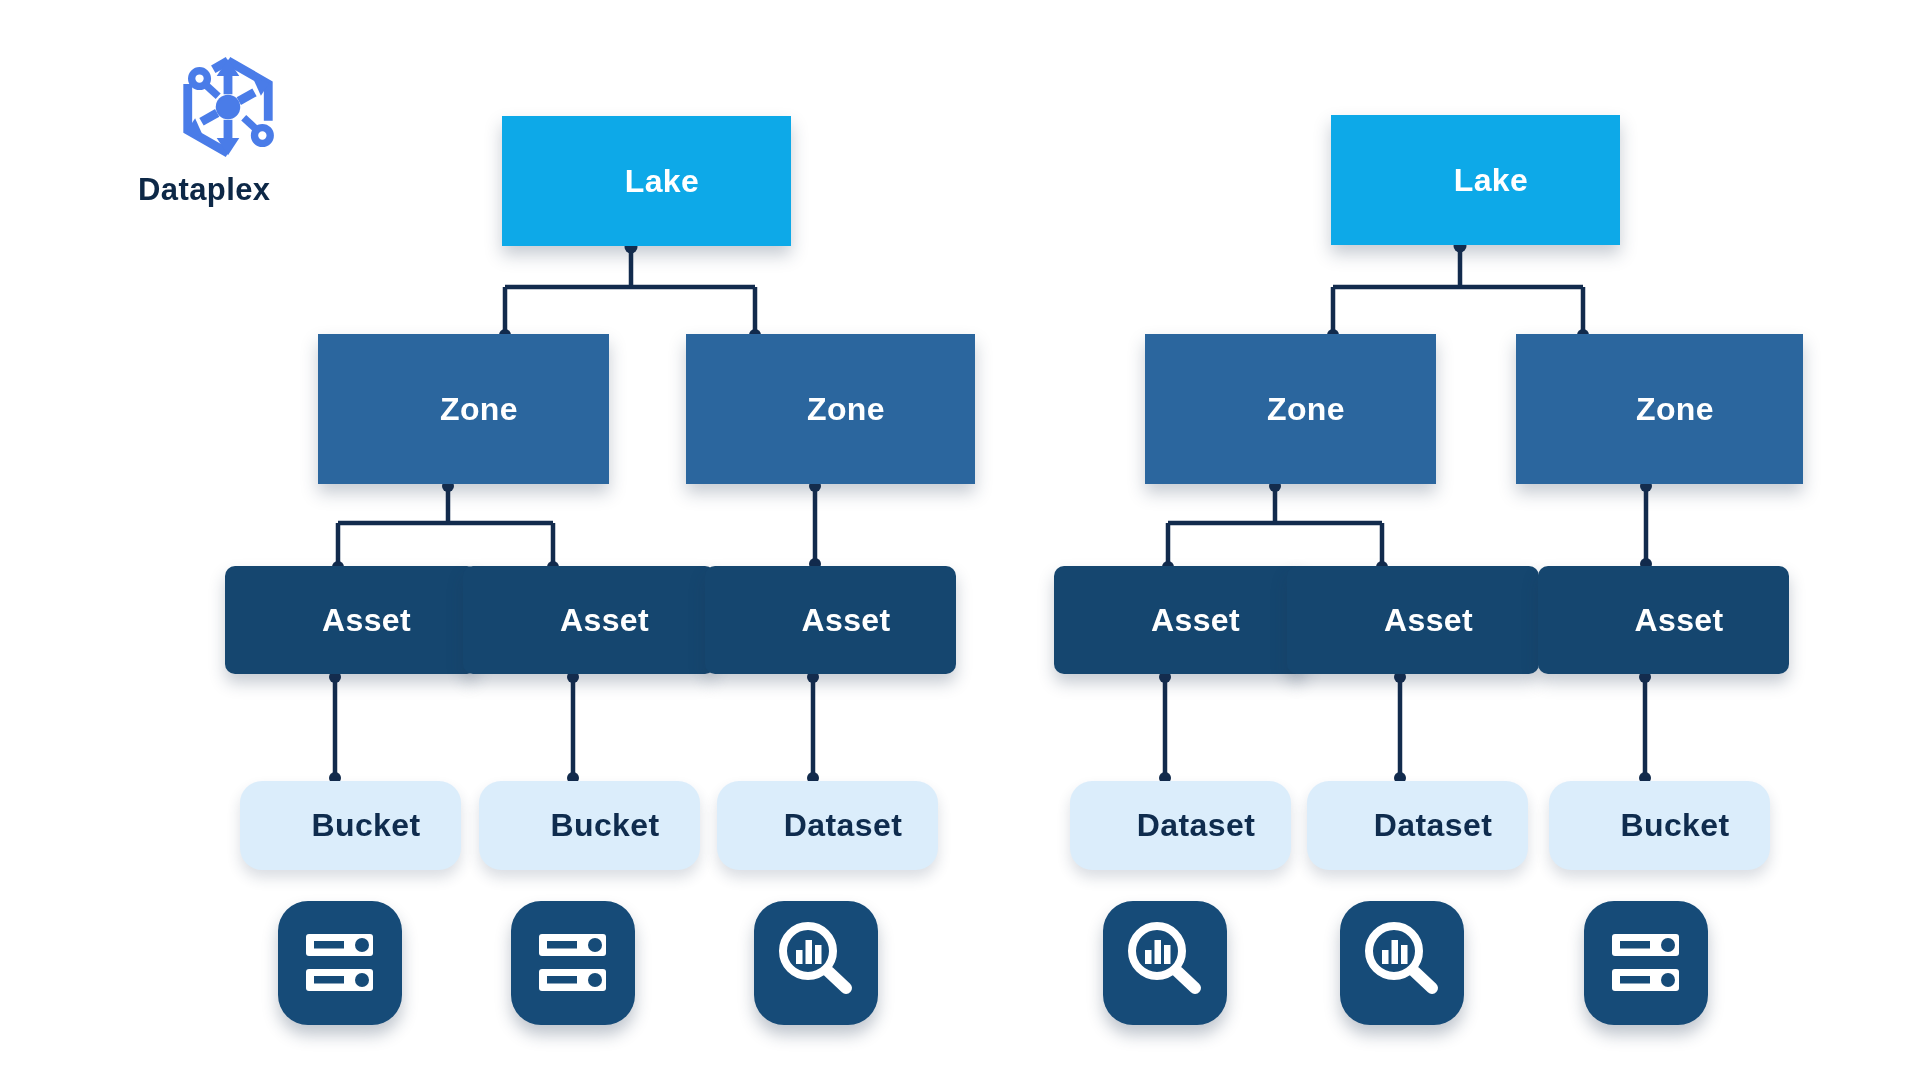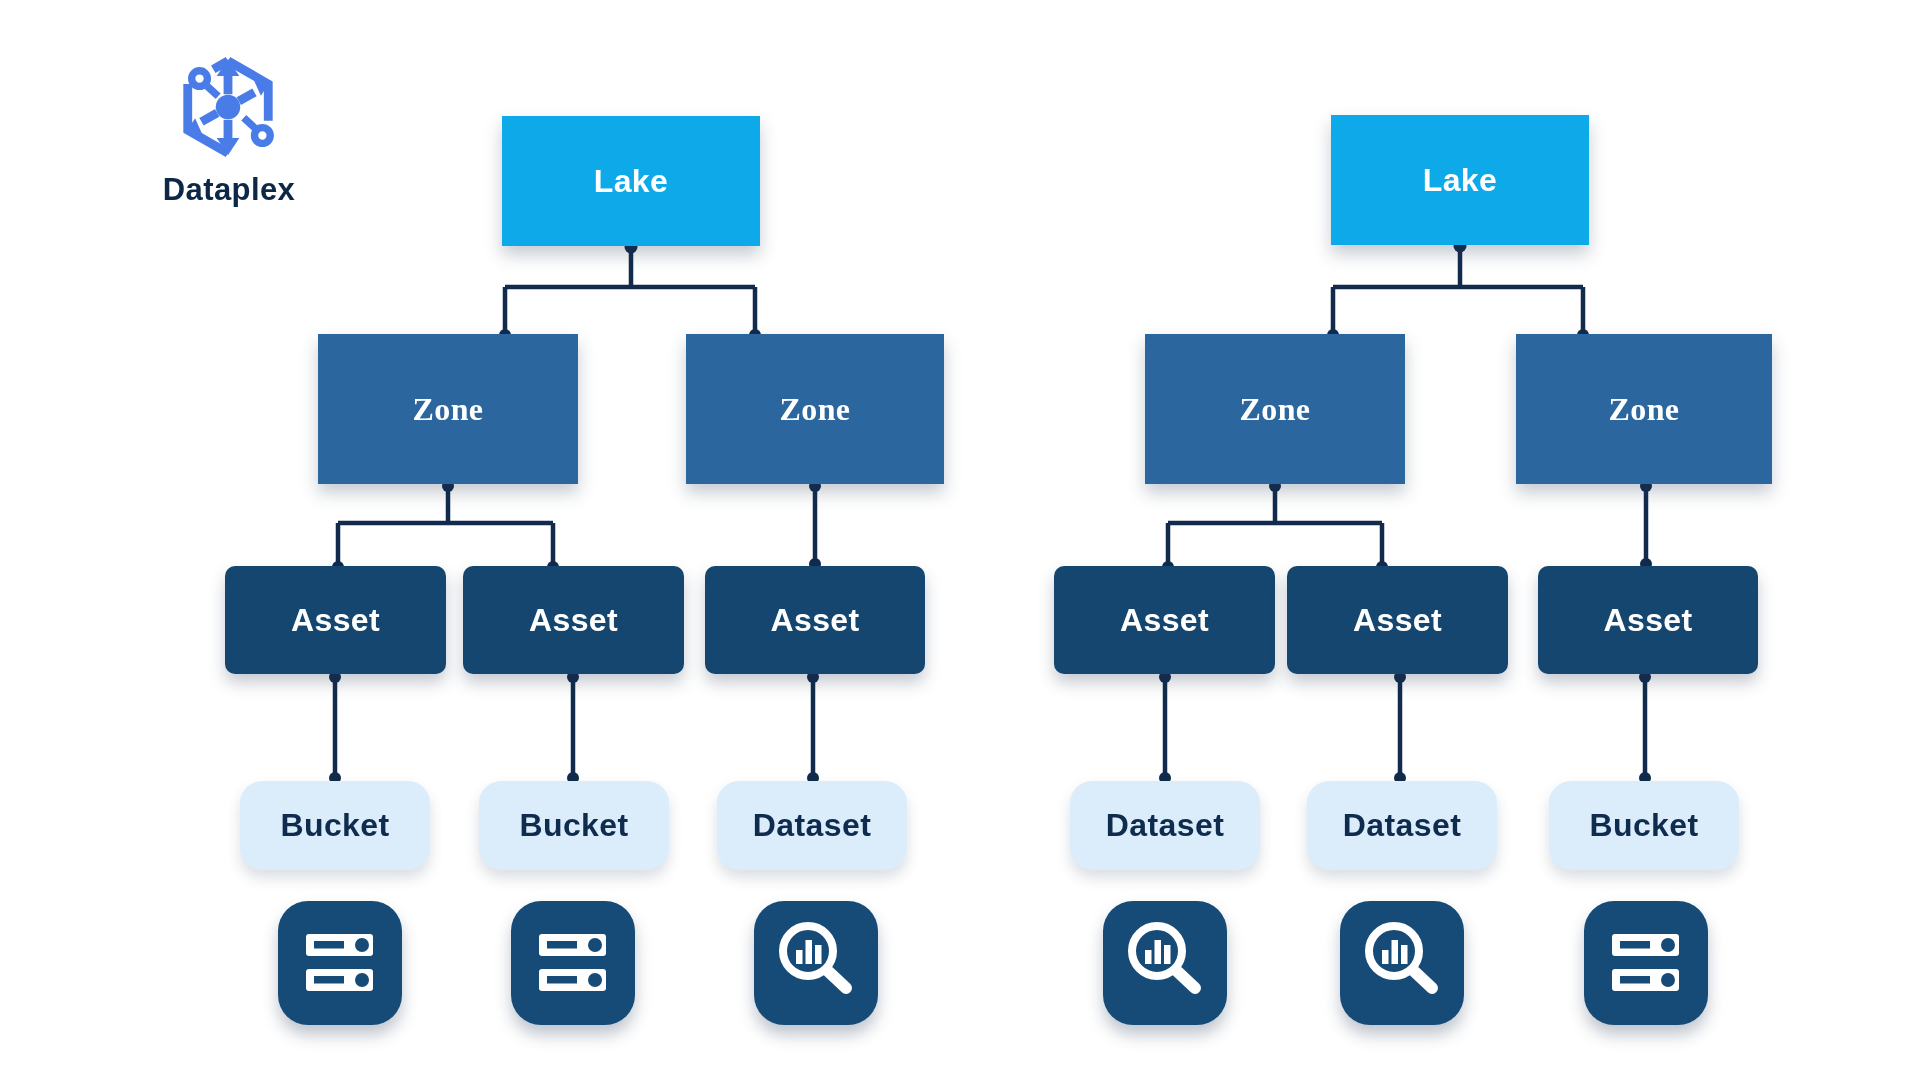--- a/index.html
+++ b/index.html
@@ -11,42 +11,43 @@
   html,body{margin:0;padding:0;background:var(--background);}
   .canvas{
     position:relative;width:1920px;height:1080px;background:var(--background);
     overflow:hidden;font-family:"Liberation Sans","DejaVu Sans",sans-serif;
   }
   .tree{position:absolute;inset:0;pointer-events:none;}
   .node{
     position:absolute;display:flex;align-items:center;justify-content:center;
     font-weight:700;font-size:32px;letter-spacing:.4px;color:var(--text-on-dark);
     box-shadow:0 9px 16px rgba(30,50,80,.25);
+    padding-left:31px;
   }
   .lake{background:var(--lake-blue);}
-  .zone{background:var(--zone-blue);font-family:Liberation Serif, serif;}
+  .zone{background:var(--zone-blue);}
   .asset{background:var(--asset-navy);border-radius:10px;}
   .resource{
     background:var(--resource-bg);color:var(--text-navy);
     box-shadow:0 8px 14px rgba(30,50,80,.16);
     border-radius:22px;
   }
   .tile{
     position:absolute;width:124px;height:124px;border-radius:30px;
     background:var(--tile-navy);box-shadow:0 10px 16px rgba(30,50,80,.28);
     display:flex;align-items:center;justify-content:center;
   }
   .tile svg{width:124px;height:124px;display:block;}
   .connectors{position:absolute;left:0;top:0;}
   .connectors path{stroke:var(--connector-navy);stroke-width:4.5;fill:none;}
   .connectors circle{fill:var(--connector-navy);}
   .logo{position:absolute;left:138px;top:48px;width:182px;height:162px;}
   .logo-icon{position:absolute;left:36px;top:0;width:108px;height:122px;}
   .wordmark{
-    position:absolute;left:0;top:124px;width:182px;text-align:center;
+    position:absolute;left:0;top:124px;width:182px;text-align:left;
     font-weight:700;font-size:31px;letter-spacing:.4px;color:var(--wordmark-navy);
   }
 </style>
 </head>
 <body>
 
 <div class="canvas">
 
   <div class="logo">
     <svg class="logo-icon" viewBox="0 0 110 124">

